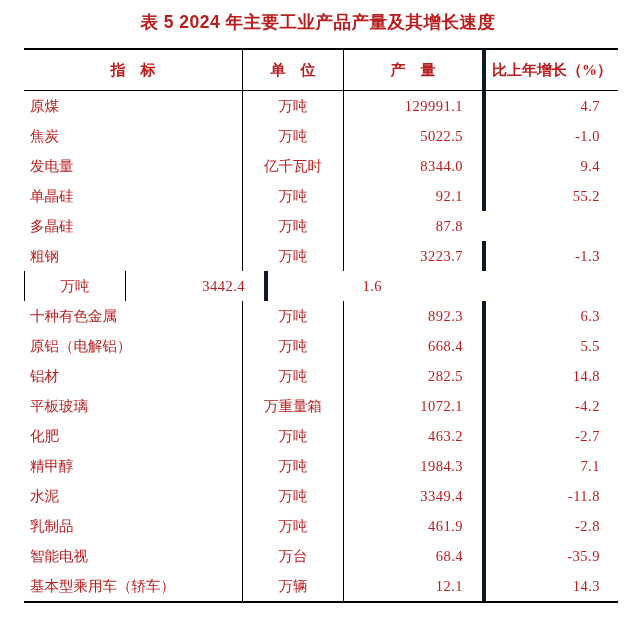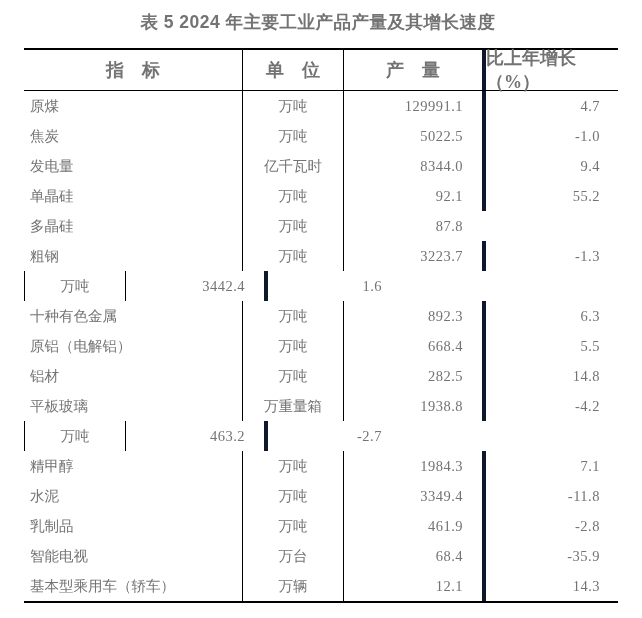--- a/index.html
+++ b/index.html
@@ -5,21 +5,21 @@
   html, body {
     margin: 0;
     padding: 0;
     background: #ffffff;
   }
   .page {
     position: relative;
     width: 636px;
     height: 618px;
     background: #ffffff;
-    color: #737373;
+    color: #b91c1c;
     font-family: "Liberation Serif", "DejaVu Serif", serif;
     overflow: hidden;
   }
   .doc-title {
     position: absolute;
     top: 10px;
     left: 0;
     width: 100%;
     text-align: center;
     font-family: "Liberation Sans", "DejaVu Sans", sans-serif;
@@ -34,21 +34,21 @@
     top: 48px;
     width: 594px;
     border-top: 2.5px solid #000;
     border-bottom: 2.5px solid #000;
   }
   .header-row {
     display: flex;
     height: 40px;
     border-bottom: 1.5px solid #000;
     font-weight: bold;
-    font-size: 18px;
+    font-size: 15px;
   }
   .data-row {
     display: flex;
     height: 30px;
     font-size: 14.5px;
   }
   .cell {
     box-sizing: border-box;
     height: 100%;
     display: flex;
@@ -149,25 +149,26 @@
       <div class="data-row">
         <div class="cell c1">铝材</div>
         <div class="cell c2">万吨</div>
         <div class="cell c3 num">282.5</div>
         <div class="cell c4 num">14.8</div>
       </div>
 
       <div class="data-row">
         <div class="cell c1">平板玻璃</div>
         <div class="cell c2">万重量箱</div>
-        <div class="cell c3 num">1938.8</div>
+        <div class="cell c3 num">1072.1</div>
         <div class="cell c4 num">-4.2</div>
       </div>
 
       <div class="data-row">
+        <div class="cell c1">化肥</div>
         <div class="cell c2">万吨</div>
         <div class="cell c3 num">463.2</div>
         <div class="cell c4 num">-2.7</div>
       </div>
 
       <div class="data-row">
         <div class="cell c1">精甲醇</div>
         <div class="cell c2">万吨</div>
         <div class="cell c3 num">1984.3</div>
         <div class="cell c4 num">7.1</div>

